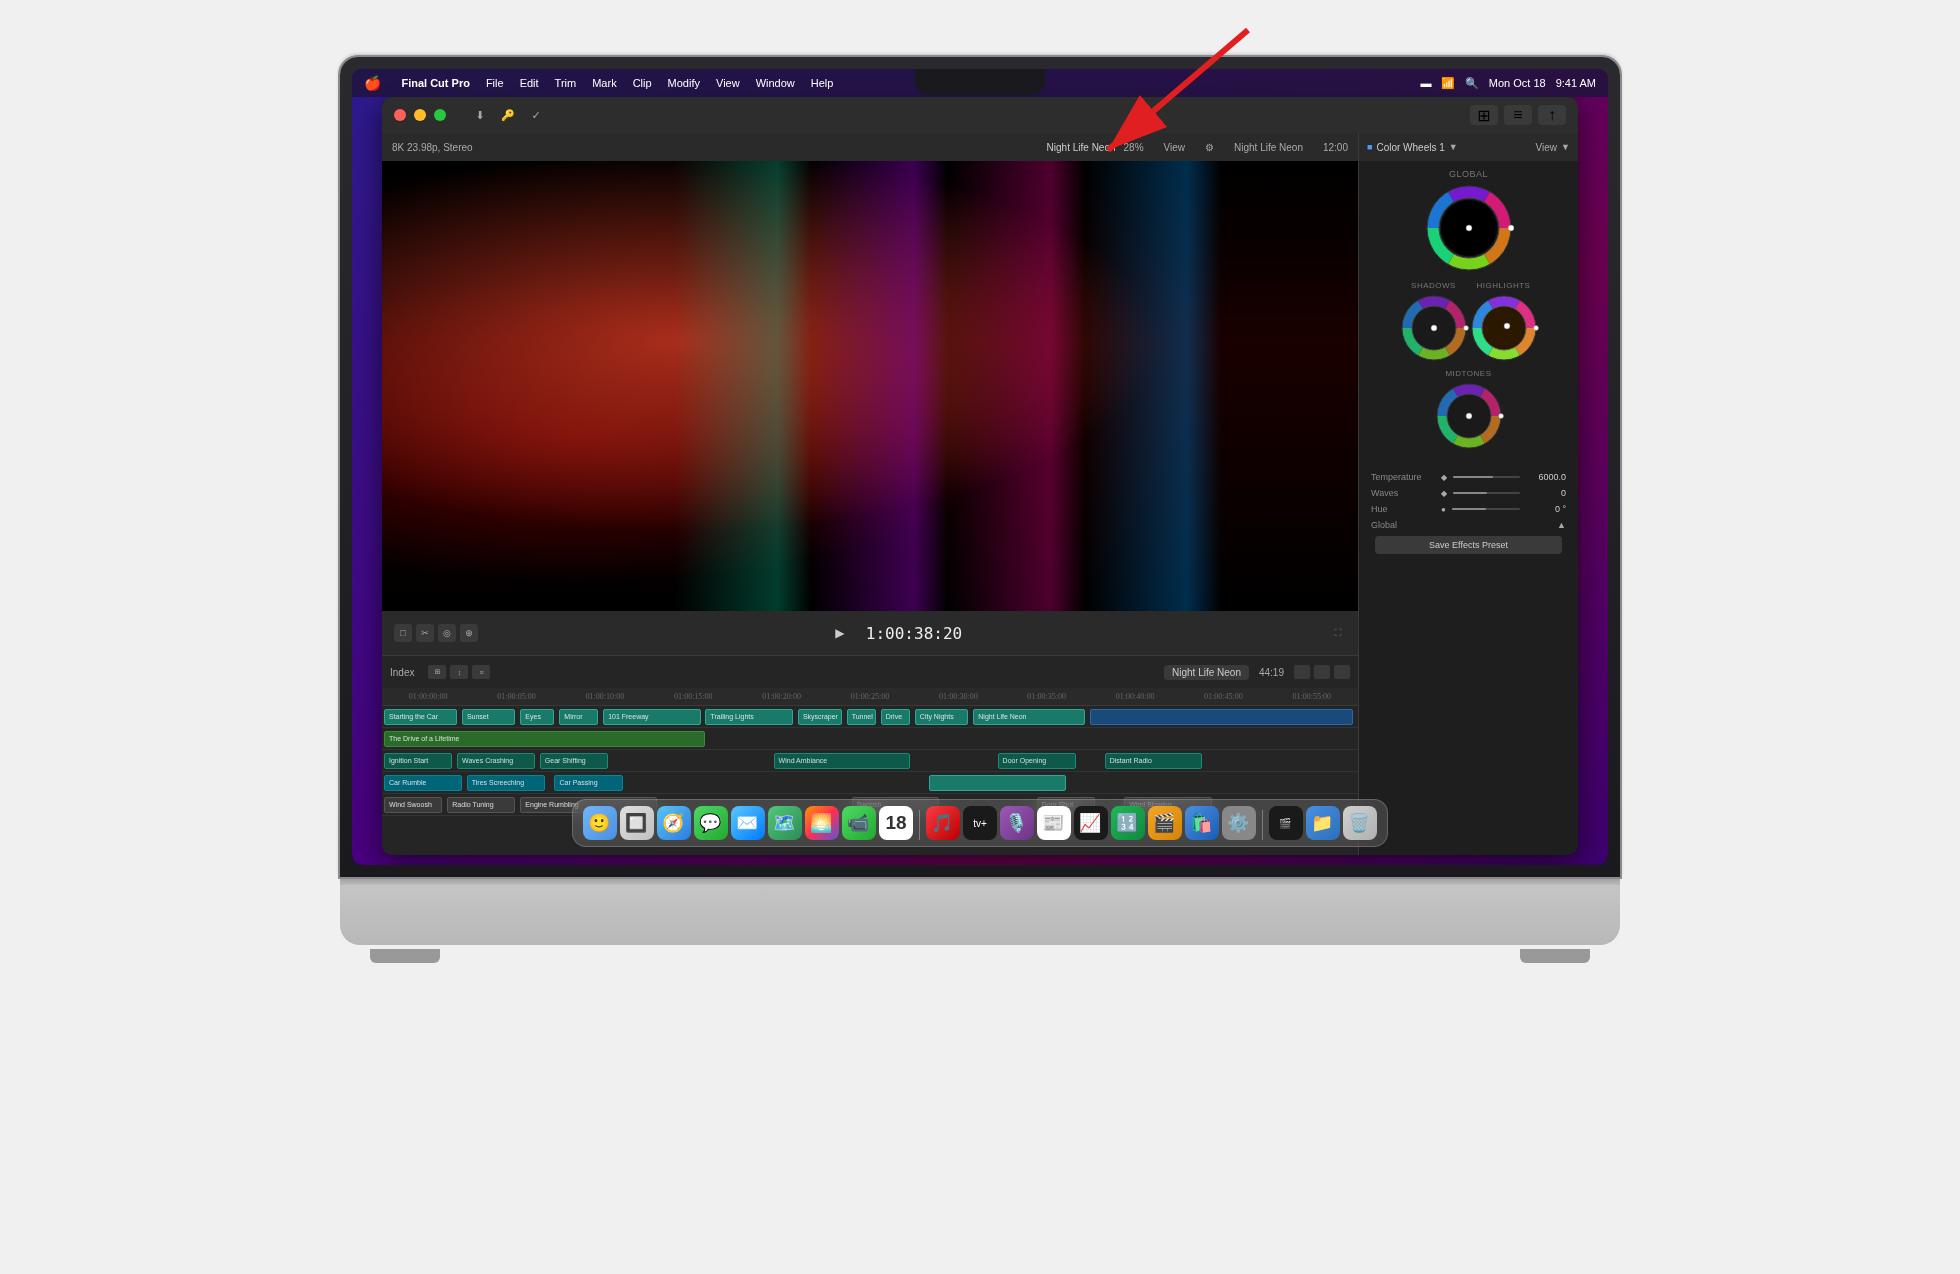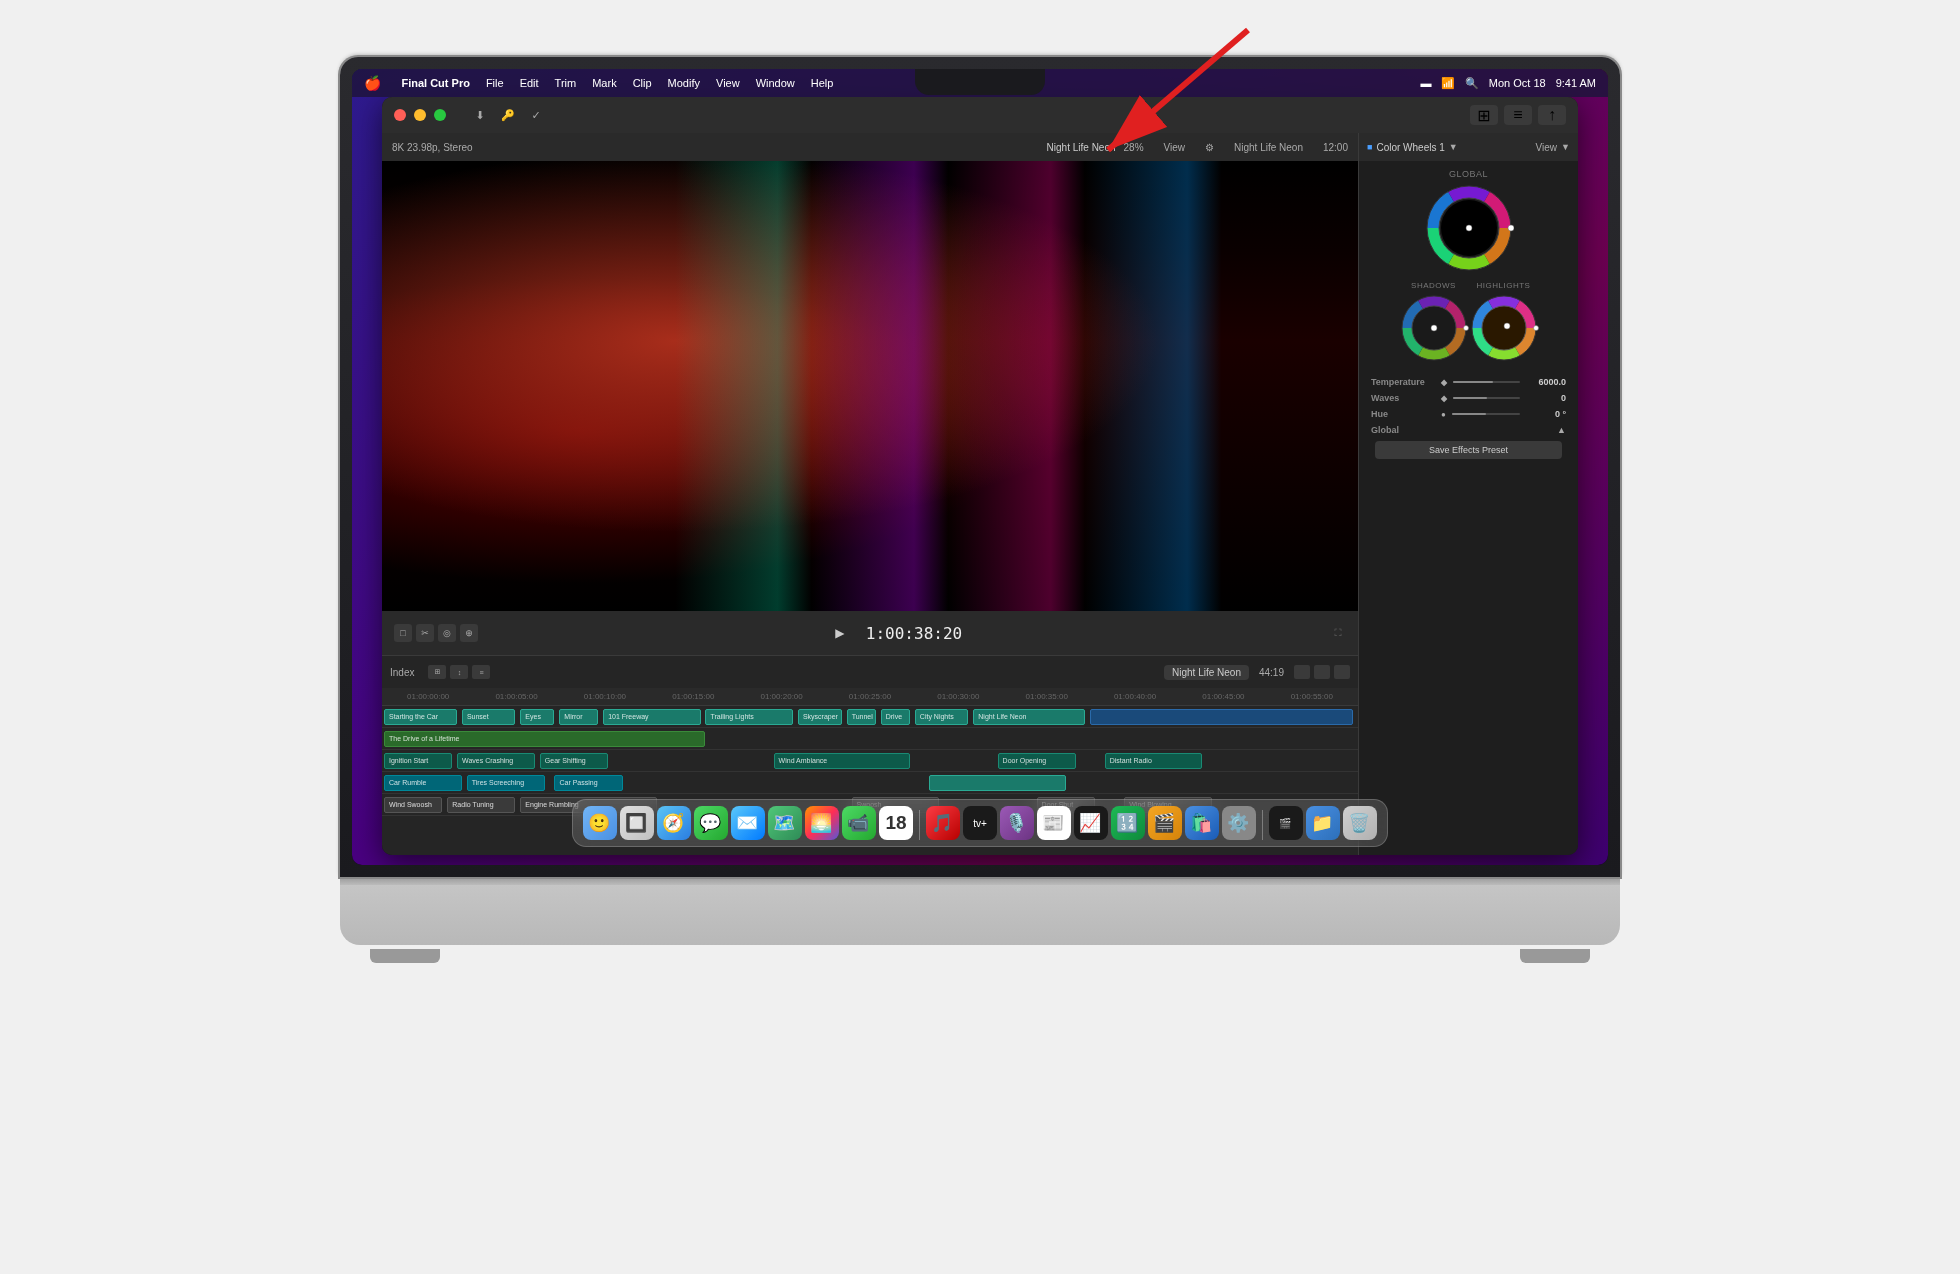--- a/index.html
+++ b/index.html
@@ -380,20 +380,21 @@
       flex-shrink: 0;
       position: relative;
     }
 
     .ruler-marks {
       display: flex;
       align-items: center;
       gap: 12px;
       width: 100%;
       position: relative;
+      font-family: Liberation Serif, serif;
     }
 
     .ruler-mark {
       font-size: 8px;
       color: #666;
       flex: 1;
       text-align: center;
     }
 
     .timeline-tracks {
@@ -935,22 +936,42 @@
                           <circle cx="35" cy="35" r="32" fill="none" stroke="#333" stroke-width="1"></circle>
                           <circle cx="35" cy="35" r="22" fill="none" stroke="#555" stroke-width="1"></circle>
 
                           <circle cx="38" cy="33" r="3" fill="white" stroke="#666" stroke-width="0.5"></circle>
                           <circle cx="67" cy="35" r="2.5" fill="white" stroke="#666" stroke-width="0.5"></circle>
                         </svg>
                       </div>
                     </div>
                   </div>
 
-
-                  <div style="margin-top:14px;font-weight:bold;">
+                  <div style="margin-top:2px;">
+                    <div class="cw-label" style="text-align:center;font-size:8px;color:#777;text-transform:uppercase;letter-spacing:0.5px;margin-bottom:3px;">MIDTONES</div>
+                    <div class="color-wheel-container">
+                      <div style="position:relative;width:70px;height:70px;">
+                        <svg width="70" height="70" viewBox="0 0 70 70">
+                          <path d="M35,35 L67,35 A32,32 0 0,1 51,62.7 Z" fill="hsl(30,70%,45%)" opacity="0.9"></path>
+                          <path d="M35,35 L51,62.7 A32,32 0 0,1 19,62.7 Z" fill="hsl(90,70%,45%)" opacity="0.9"></path>
+                          <path d="M35,35 L19,62.7 A32,32 0 0,1 3,35 Z" fill="hsl(150,70%,45%)" opacity="0.9"></path>
+                          <path d="M35,35 L3,35 A32,32 0 0,1 19,7.3 Z" fill="hsl(210,70%,45%)" opacity="0.9"></path>
+                          <path d="M35,35 L19,7.3 A32,32 0 0,1 51,7.3 Z" fill="hsl(270,70%,45%)" opacity="0.9"></path>
+                          <path d="M35,35 L51,7.3 A32,32 0 0,1 67,35 Z" fill="hsl(330,70%,45%)" opacity="0.9"></path>
+                          <circle cx="35" cy="35" r="22" fill="#1a1a1a"></circle>
+                          <circle cx="35" cy="35" r="32" fill="none" stroke="#333" stroke-width="1"></circle>
+                          <circle cx="35" cy="35" r="22" fill="none" stroke="#444" stroke-width="1"></circle>
+                          <circle cx="35" cy="35" r="3" fill="white" stroke="#666" stroke-width="0.5"></circle>
+                          <circle cx="67" cy="35" r="2.5" fill="white" stroke="#666" stroke-width="0.5"></circle>
+                        </svg>
+                      </div>
+                    </div>
+                  </div>
+
+                  <div style="margin-top:21px;">
                     <div class="param-row">
                       <span class="param-label">Temperature</span>
                       <span style="font-size:8px;color:#aaa;">◆</span>
                       <div class="param-slider">
                         <div class="param-slider-fill" style="width:60%;"></div>
                       </div>
                       <span class="param-value">6000.0</span>
                     </div>
                     <div class="param-row">
                       <span class="param-label">Waves</span>

